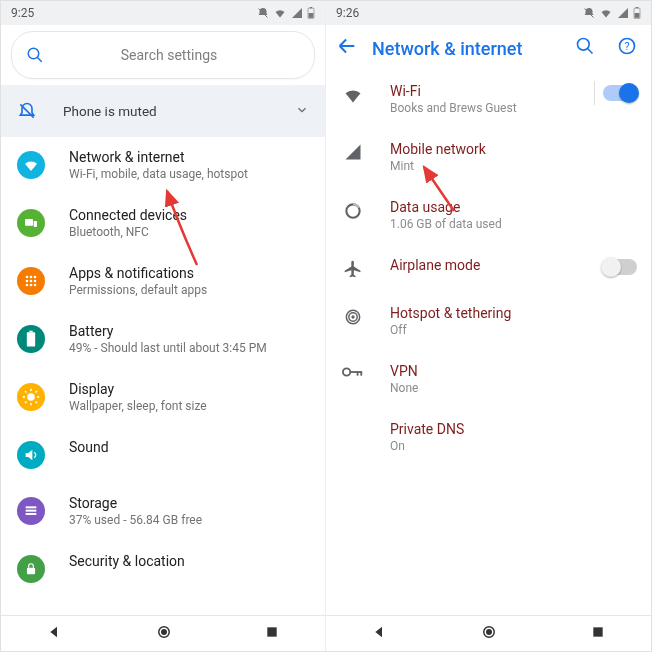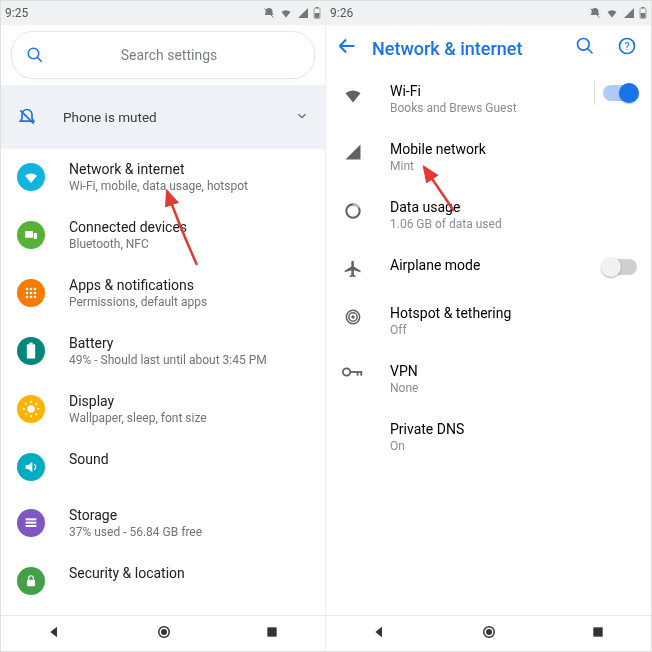--- a/index.html
+++ b/index.html
@@ -1,41 +1,41 @@
 <!DOCTYPE html>
 <html><head>
 <meta charset="utf-8">
 <style>
   * { box-sizing: border-box; margin: 0; padding: 0; font-family: Roboto, Arial, sans-serif; }
   body { background: #fff; width: 652px; height: 652px; display: flex; border:1px solid #e0e0e0; position:relative;}
   .pane { width: 50%; height: 100%; display: flex; flex-direction: column; position:relative; background:#fff;}
   .pane.left { border-right: 1px solid #eee; }
-  .statusbar { height: 24px; display: flex; align-items: center; justify-content: space-between; padding: 0 4px; background: #eff1f2; font-size: 12px; color:#555;}
+  .statusbar { height: 24px; display: flex; align-items: center; justify-content: space-between; padding: 0 10px; background: #eff1f2; font-size: 12px; color:#555;}
   .status-icons { display:flex; gap:4px; align-items:center; font-size:12px; color:#777;}
   .searchbar { margin: 6px 10px; height: 48px; background:#fff; border:1px solid #e4e6e8; border-radius:22px; display:flex; align-items:center; padding:0 14px; gap:14px; box-shadow:0 1px 2px rgba(0,0,0,.03);}
   .searchbar svg{width:18px;height:18px;}
   .searchbar .ph{ color:#7c7f82; font-size:14px; flex:1; text-align:center; margin-left:-20px;}
-  .mute-row{ background:#eef2f6; padding:22px 16px; display:flex; align-items:center; gap:26px; position:relative;}
+  .mute-row{ background:#eef2f6; padding:16px 16px; display:flex; align-items:center; gap:26px; position:relative;}
   .mute-row .label{ font-size:13.5px; color:#3a3d40;}
   .chev{ position:absolute; right:16px; color:#666;}
   .list{ flex:1; overflow:hidden;}
   .item{ display:flex; align-items:flex-start; gap:24px; padding:12px 16px 14px;}
   .item .ic{ width:28px; height:28px; border-radius:50%; display:flex; align-items:center; justify-content:center; flex:0 0 28px; margin-top:2px;}
   .item .texts{ display:flex; flex-direction:column;}
   .item .title{ font-size:14px; color:#202124;}
   .item .sub{ font-size:12px; color:#737373; margin-top:2px;}
   
   .rhead{ display:flex; align-items:center; gap:14px; padding:10px 14px 10px 10px;}
   .rhead .back{ color:#1a73e8; }
   .rhead .title{ color:#1a73e8; font-size:18px; font-weight:500; flex:1;}
   .rhead .act{ color:#1a73e8; }
   .ritem{ display:flex; align-items:flex-start; gap:26px; padding:12px 16px 14px; position:relative;}
   .ritem .ric{ width:22px; display:flex; justify-content:center; color:#5f6368; margin-top:2px; flex:0 0 22px;}
   .ritem .texts{ display:flex; flex-direction:column;}
-  .ritem .title{ font-size:14px; color:#000000;}
+  .ritem .title{ font-size:14px; color:#7f1d1d;}
   .ritem .sub{ font-size:12px; color:#8a8d90; margin-top:2px;}
   .toggle{ position:absolute; right:14px; top:14px; width:34px; height:16px; border-radius:10px;}
   .toggle.on{ background:#aecbfa;}
   .toggle.on::after{ content:""; position:absolute; right:-2px; top:-2px; width:20px; height:20px; background:#1a73e8; border-radius:50%; box-shadow:0 1px 2px rgba(0,0,0,.3);}
   .toggle.off{ background:#cfcfcf;}
   .toggle.off::after{ content:""; position:absolute; left:-2px; top:-2px; width:20px; height:20px; background:#f1f1f1; border-radius:50%; box-shadow:0 1px 2px rgba(0,0,0,.3);}
   .vbar{ position:absolute; right:56px; top:10px; width:1px; height:24px; background:#ddd;}
   .navbar{ height:36px; border-top:1px solid #e6e6e6; display:flex; align-items:center; justify-content:space-around; background:#fff;}
   .navbar .n{ color:#333;}
   .arrow{ position:absolute; pointer-events:none;}

